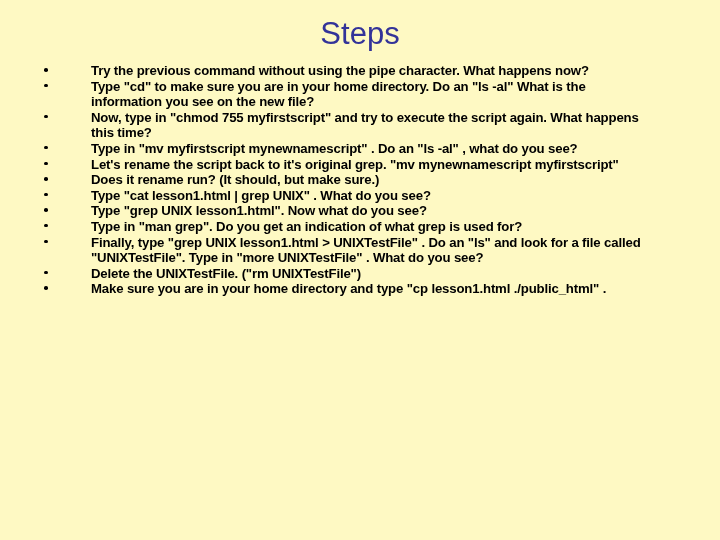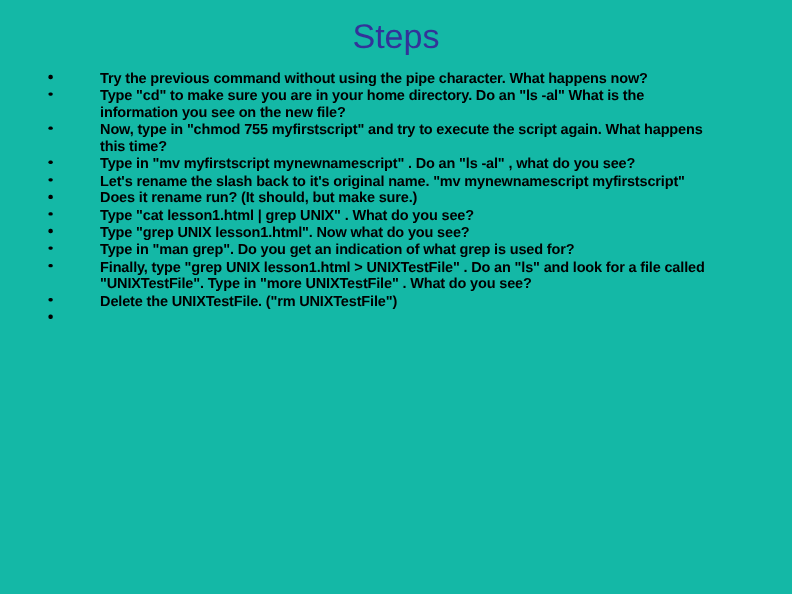--- a/index.html
+++ b/index.html
@@ -10,21 +10,21 @@
     width: 720px;
     height: 540px;
     background: #ffffff;
     font-family: "Liberation Sans", sans-serif;
     overflow: hidden;
   }
   .slide {
     position: relative;
     width: 720px;
     height: 540px;
-    background: #14b8a6;
+    background: #fef9c3;
     box-sizing: border-box;
   }
   .slide-title {
     position: absolute;
     top: 17px;
     left: 0;
     width: 720px;
     text-align: center;
     color: #333399;
     font-family: "Liberation Sans", sans-serif;
@@ -90,21 +90,21 @@
     <li class="step-item">
       <span class="step-bullet"></span>
       <span class="step-text">Now, type in "chmod 755 myfirstscript" and try to execute the script again. What happens this time?</span>
     </li>
     <li class="step-item">
       <span class="step-bullet"></span>
       <span class="step-text">Type in "mv myfirstscript mynewnamescript" . Do an "ls -al" , what do you see?</span>
     </li>
     <li class="step-item">
       <span class="step-bullet"></span>
-      <span class="step-text">Let's rename the slash back to it's original name. "mv mynewnamescript myfirstscript"</span>
+      <span class="step-text">Let's rename the script back to it's original grep. "mv mynewnamescript myfirstscript"</span>
     </li>
     <li class="step-item">
       <span class="step-bullet"></span>
       <span class="step-text">Does it rename run? (It should, but make sure.)</span>
     </li>
     <li class="step-item">
       <span class="step-bullet"></span>
       <span class="step-text">Type "cat lesson1.html | grep UNIX" . What do you see?</span>
     </li>
     <li class="step-item">
@@ -118,16 +118,17 @@
     <li class="step-item">
       <span class="step-bullet"></span>
       <span class="step-text">Finally, type "grep UNIX lesson1.html &gt; UNIXTestFile" . Do an "ls" and look for a file called "UNIXTestFile". Type in "more UNIXTestFile" . What do you see?</span>
     </li>
     <li class="step-item">
       <span class="step-bullet"></span>
       <span class="step-text">Delete the UNIXTestFile. ("rm UNIXTestFile")</span>
     </li>
     <li class="step-item">
       <span class="step-bullet"></span>
+      <span class="step-text">Make sure you are in your home directory and type "cp lesson1.html ./public_html" .</span>
     </li>
   </ul>
 
 </div>
 
 </body></html>

